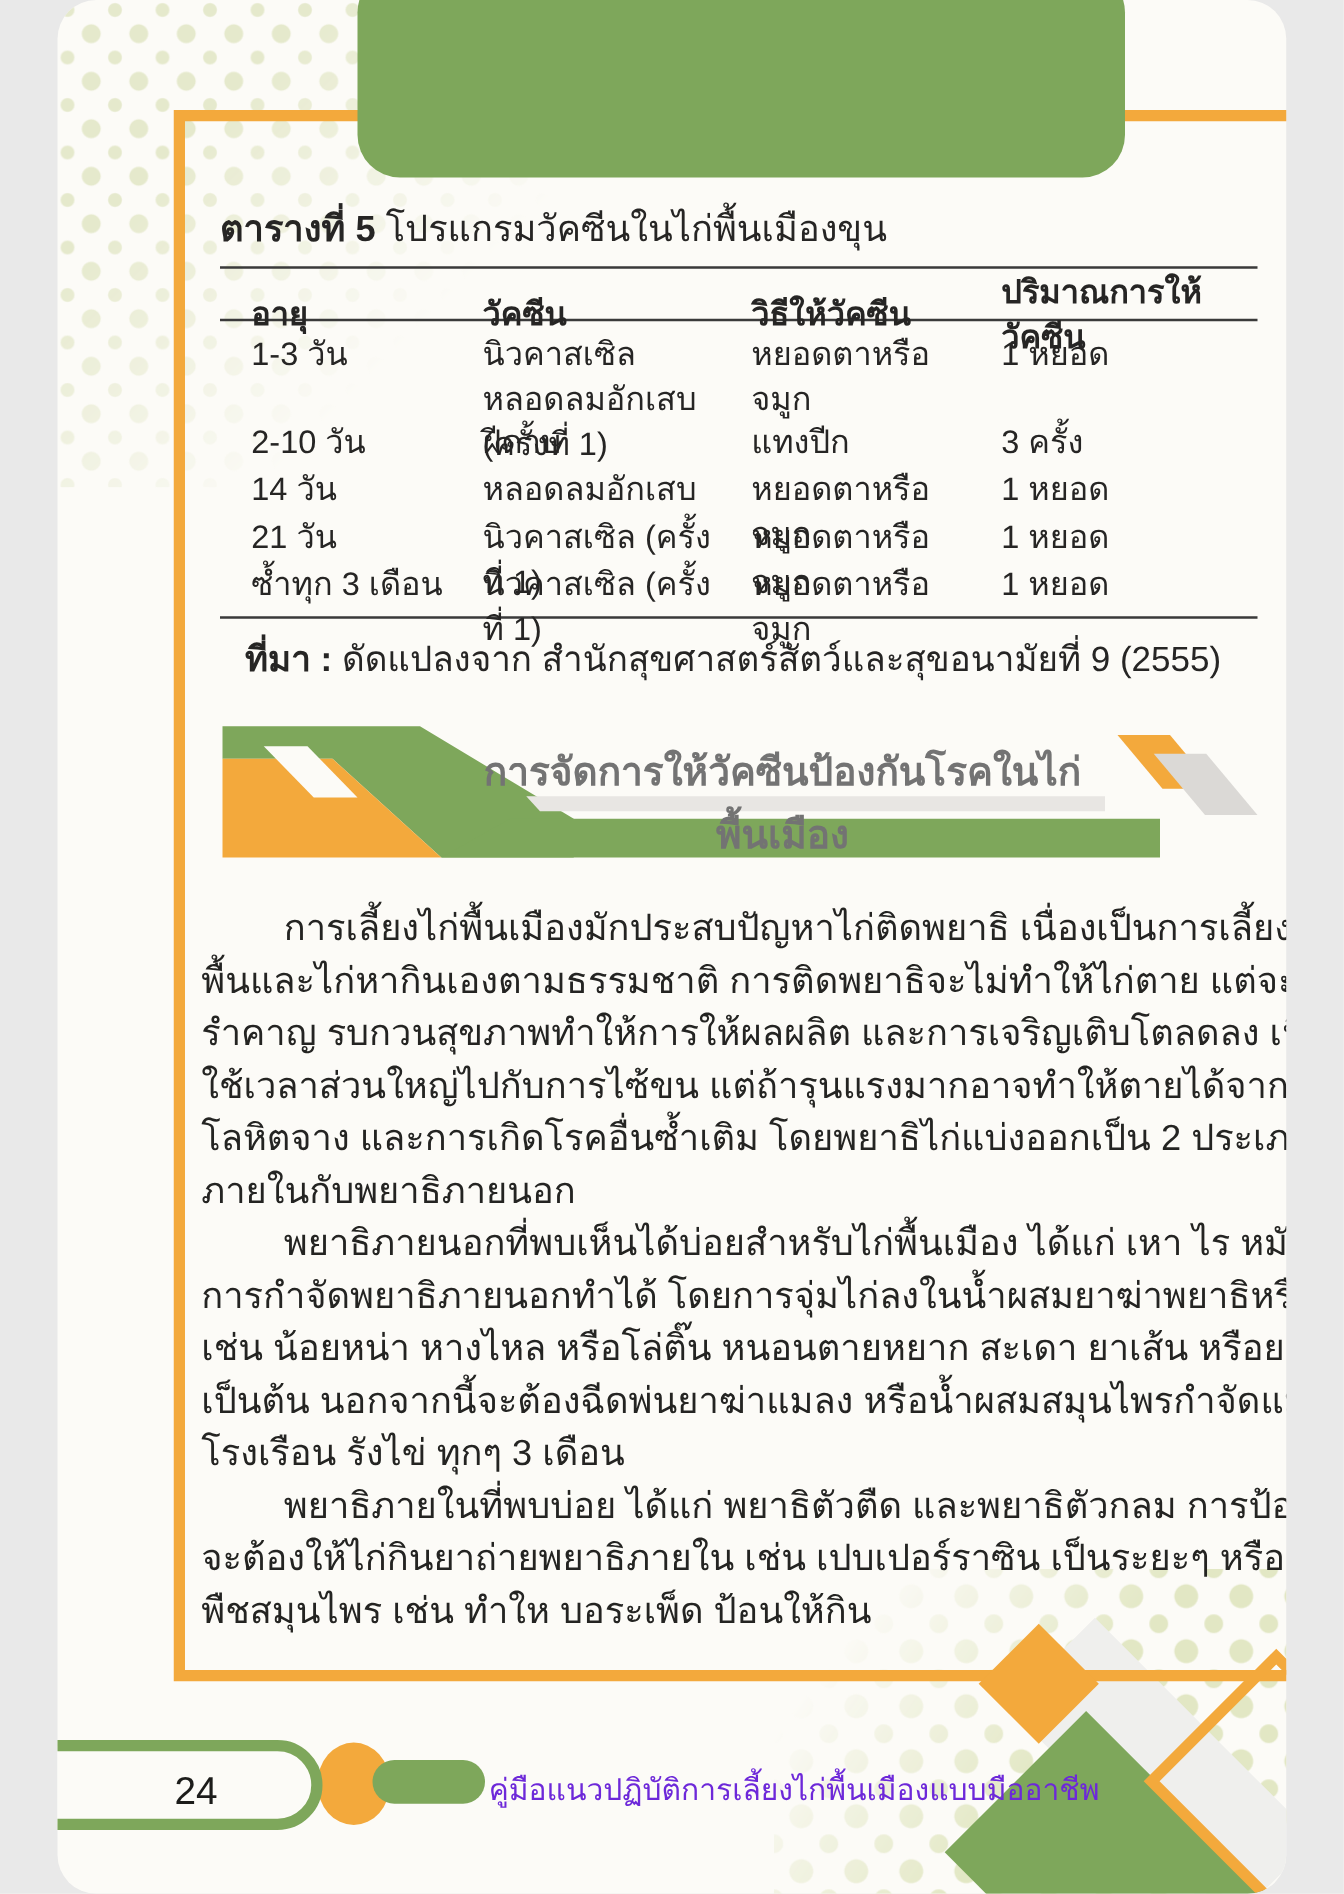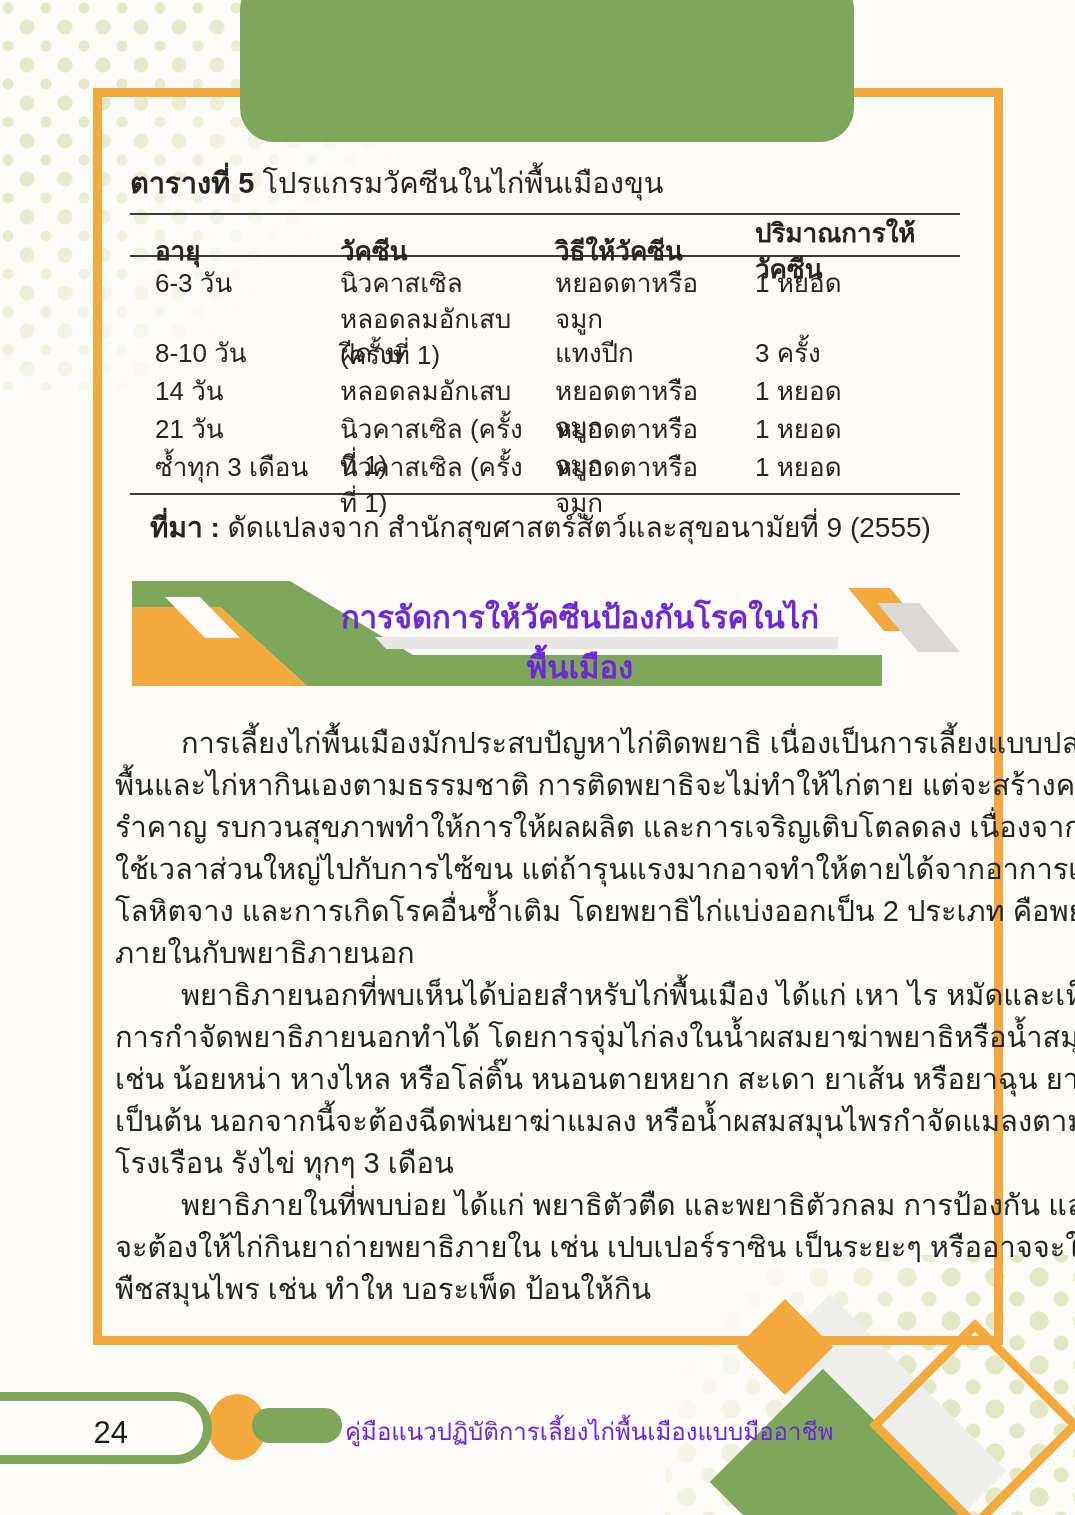--- a/index.html
+++ b/index.html
@@ -2,25 +2,26 @@
 <html><head>
 <meta charset="utf-8">
 <style>
   html,body{margin:0;padding:0;}
   body{
     font-family:"Liberation Sans","DejaVu Sans",sans-serif;
     background:#e9e9e9;
   }
   .page{
     position:relative;
-    width:1075px;height:1515px;
+    width:983px;height:1515px;
     margin:0 auto;
     background:#fcfbf7;
     overflow:hidden;
     color:#262524;
+    border-radius:31px;
   }
   
   .dots{position:absolute;pointer-events:none;}
   .dots-tl{
     left:-30px;top:-30px;width:430px;height:420px;
     background-image:
       radial-gradient(circle,#e5e9cc 7px,transparent 8px),
       radial-gradient(circle,#e5e9cc 5px,transparent 6px);
     background-size:38px 38px,38px 38px;
     background-position:0 0,19px 19px;
@@ -78,21 +79,21 @@
   .r5{height:44px;}
   
   .source-line{
     position:absolute;left:130px;top:505px;font-size:28px;z-index:7;
   }
   .source-line b{font-weight:bold;margin-left:20px;}
   
   .banner-svg{position:absolute;left:120px;top:575px;z-index:7;}
   .banner-title{
     position:absolute;left:335px;top:592px;width:490px;
-    text-align:center;font-size:31px;font-weight:bold;color:#6d28d9;
+    text-align:center;font-size:31px;font-weight:bold;color:#737373;
     z-index:8;
   }
   
   .bodytext{
     position:absolute;left:115px;top:722px;width:860px;
     font-size:29px;line-height:42px;color:#242422;z-index:7;
   }
   .bodytext .line{white-space:nowrap;}
   .bodytext .indent{padding-left:66px;}
   
@@ -165,27 +166,27 @@
   </div>
 
   <div class="vtable">
     <div class="thead">
       <div class="cell">อายุ</div>
       <div class="cell">วัคซีน</div>
       <div class="cell">วิธีให้วัคซีน</div>
       <div class="cell">ปริมาณการให้วัคซีน</div>
     </div>
     <div class="trow r1">
-      <div class="cell">6-3 วัน</div>
+      <div class="cell">1-3 วัน</div>
       <div class="cell">นิวคาสเซิล หลอดลมอักเสบ (ครั้งที่ 1)</div>
       <div class="cell">หยอดตาหรือจมูก</div>
       <div class="cell">1 หยอด</div>
     </div>
     <div class="trow r2">
-      <div class="cell">8-10 วัน</div>
+      <div class="cell">2-10 วัน</div>
       <div class="cell">ฝีดาษ</div>
       <div class="cell">แทงปีก</div>
       <div class="cell">3 ครั้ง</div>
     </div>
     <div class="trow r3">
       <div class="cell">14 วัน</div>
       <div class="cell">หลอดลมอักเสบ</div>
       <div class="cell">หยอดตาหรือจมูก</div>
       <div class="cell">1 หยอด</div>
     </div>

